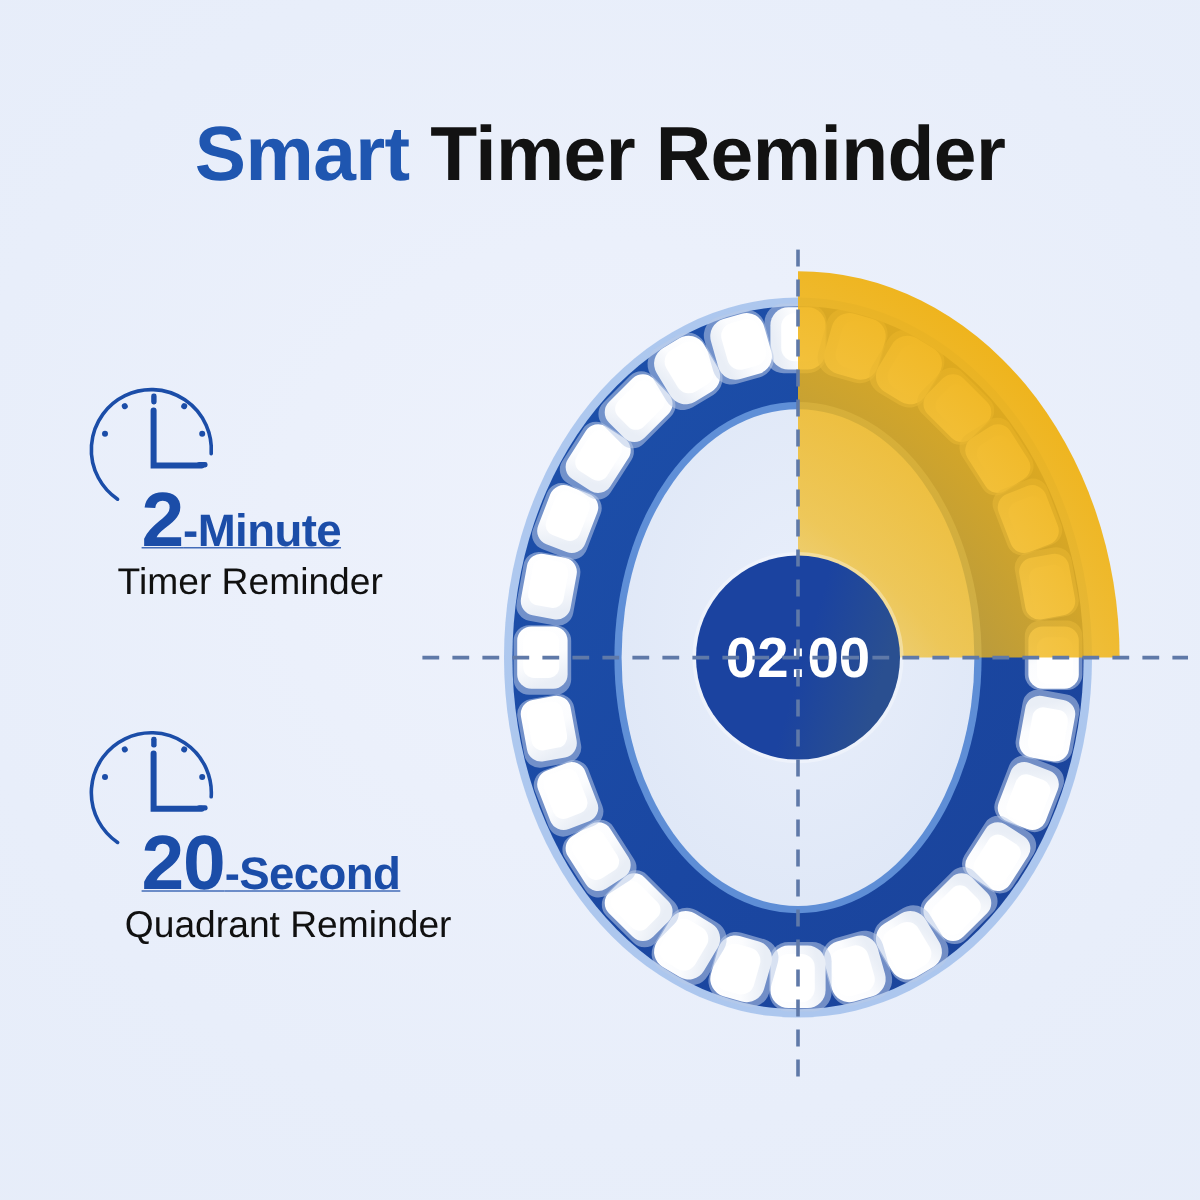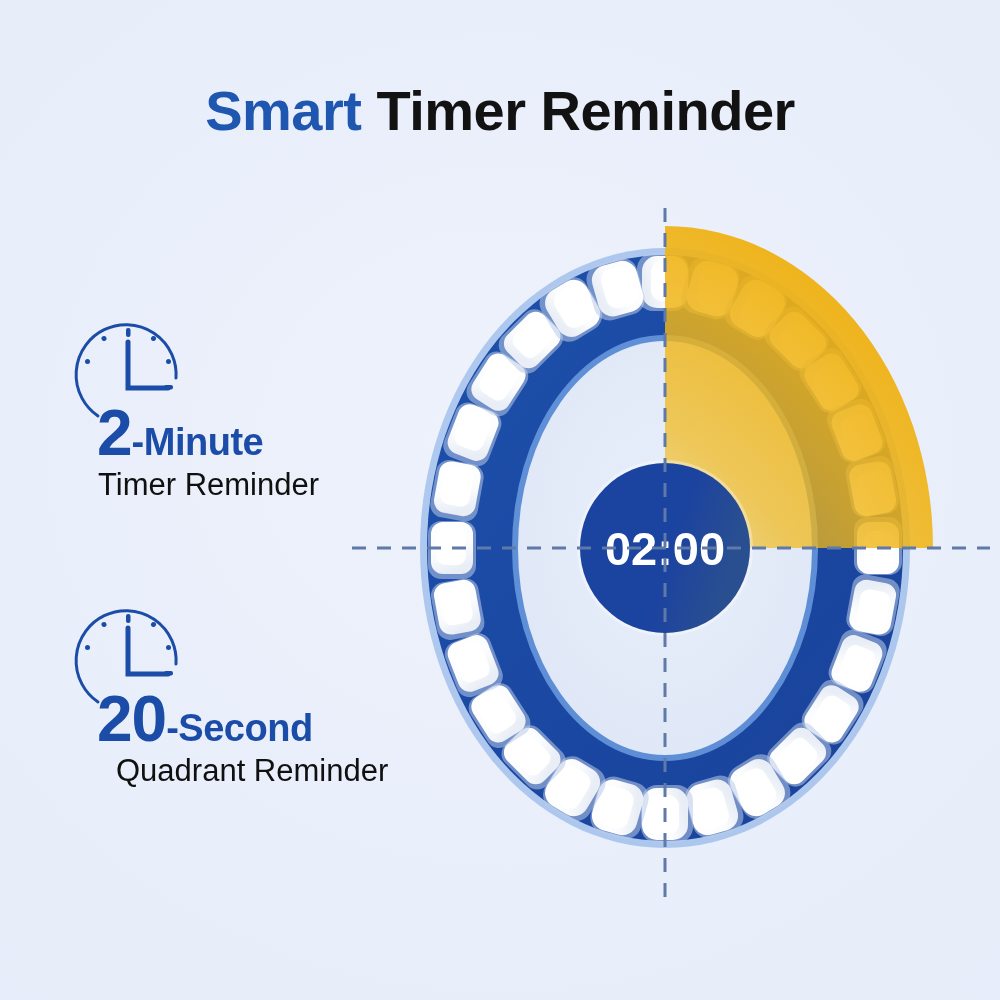--- a/index.html
+++ b/index.html
@@ -17,25 +17,25 @@
     position: relative;
     width: 1000px;
     height: 1000px;
     background: radial-gradient(ellipse 120% 110% at 50% 45%, #eef2fc 0%, #e8eefa 45%, #e4ebf8 100%);
     overflow: hidden;
   }
 
   
   #title {
     position: absolute;
-    top: 78px;
+    top: 91px;
     left: 0;
     width: 1000px;
     text-align: center;
-    font-size: 56px;
+    font-size: 64px;
     font-weight: bold;
     letter-spacing: -0.5px;
     white-space: nowrap;
   }
   #title .blue { color: #1f56b0; }
   #title .black { color: #121212; }
 
   
   .feature {
     position: absolute;
@@ -48,24 +48,25 @@
   .clock-icon {
     position: absolute;
     left: 8px;
     top: 0;
     width: 120px;
     height: 120px;
   }
 
   .feature-headline {
     position: absolute;
-    left: 37px;
+    left: 58px;
     top: 84px;
     white-space: nowrap;
     color: #1b4da8;
+    text-decoration: underline;
   }
   .feature-headline .num {
     font-size: 64px;
     font-weight: bold;
     letter-spacing: -1px;
     vertical-align: baseline;
   }
   .feature-headline .unit {
     font-size: 38px;
     font-weight: bold;
@@ -73,21 +74,21 @@
   }
 
   .feature-sub {
     position: absolute;
     top: 155px;
     font-size: 31px;
     color: #101010;
     white-space: nowrap;
   }
   #feature-minute .feature-sub { left: 38px; }
-  #feature-second .feature-sub { left: 56px; text-align: center; }
+  #feature-second .feature-sub { left: 44px; text-align: center; }
 
   
   #diagram {
     position: absolute;
     left: 330px;
     top: 200px;
     width: 670px;
     height: 760px;
   }
   #diagram svg { display: block; }

